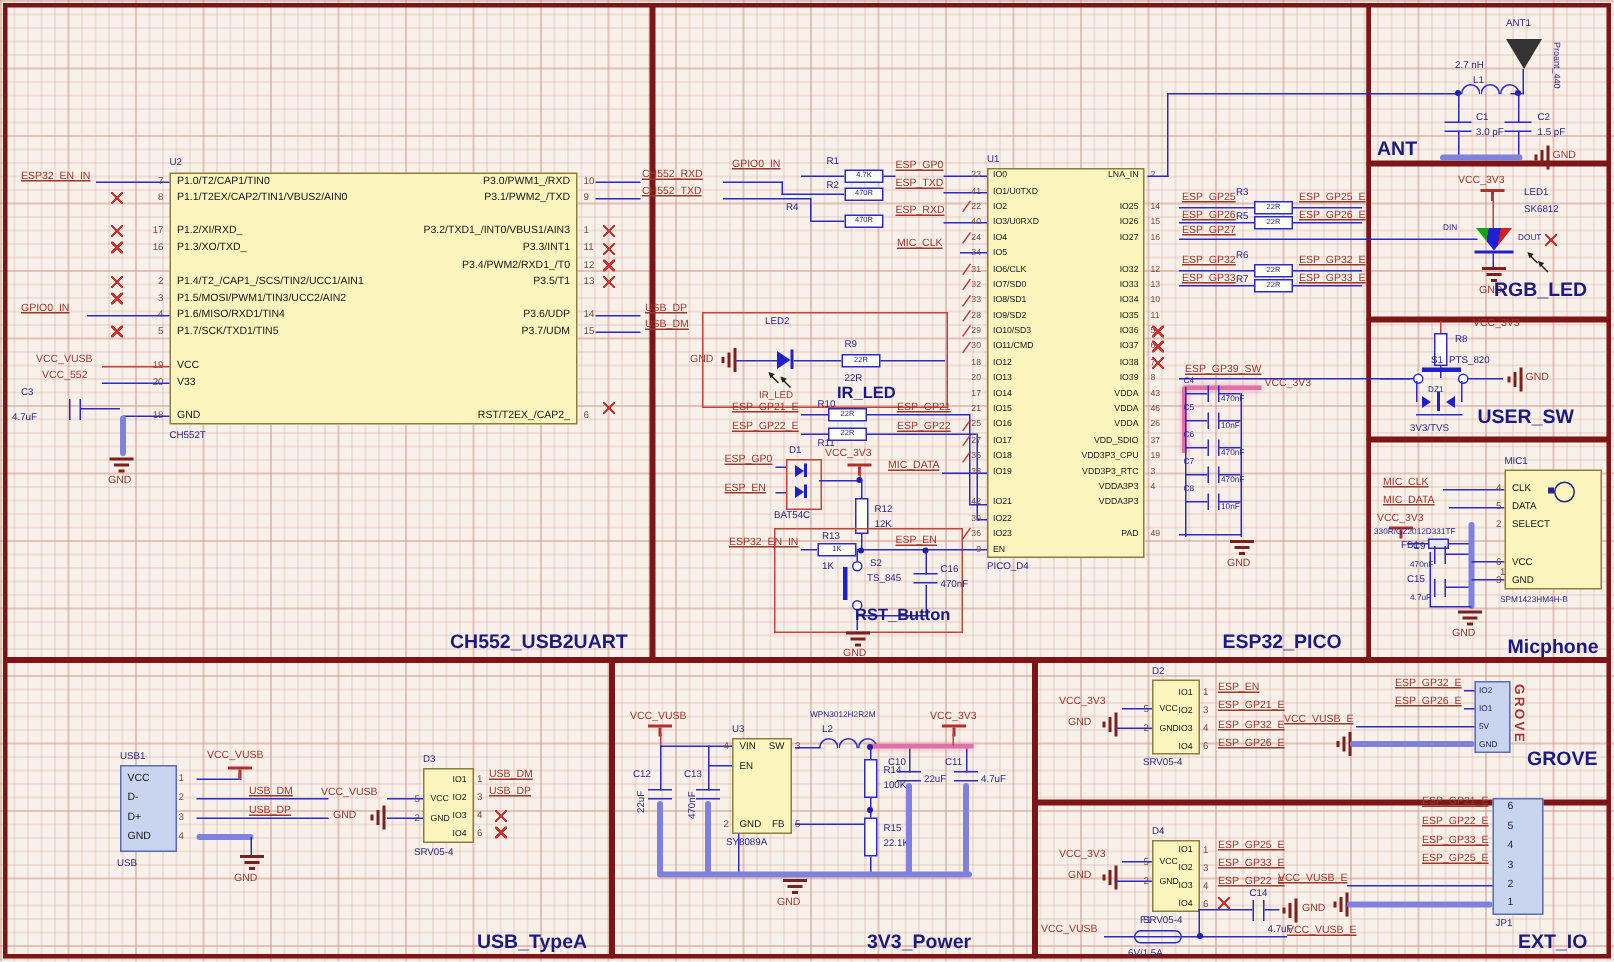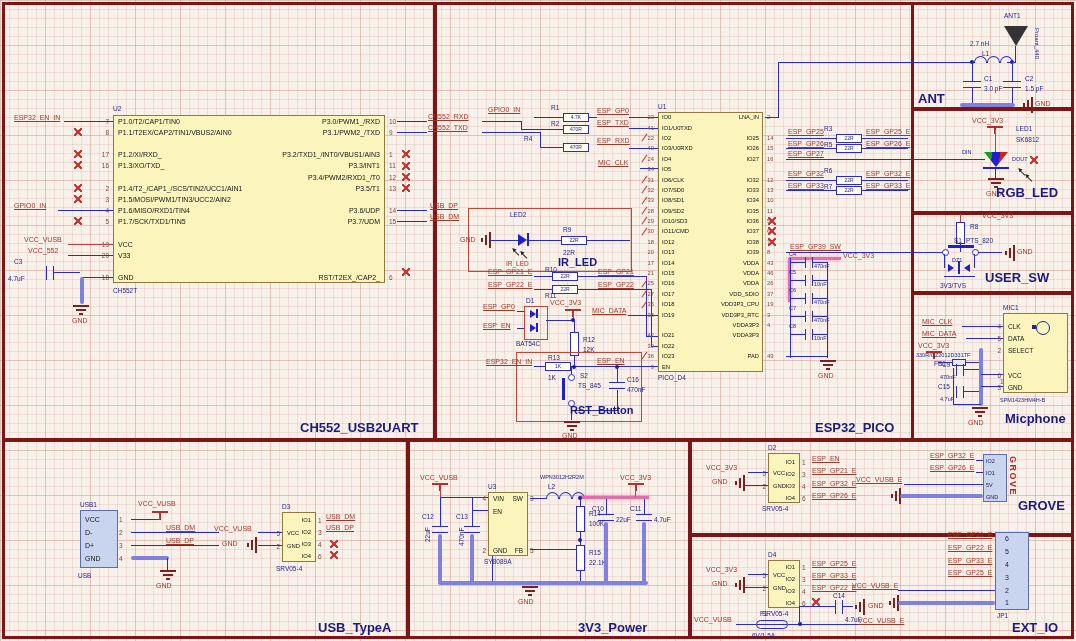--- a/index.html
+++ b/index.html
@@ -798,21 +798,21 @@
         <span class="ptl">VCC</span>
       </div>
       <div class="mrow">
         <span class="pnl">3</span>
         <span class="ptl">GND</span>
       </div>
     </div>
 <span class="des" style="left:1000px;top:378px;color:#7a4a3a">1</span>
 <div class="micic" style="left:1036px;top:321px"></div>
 <span class="des sm" style="left:1000px;top:397px">SPM1423HM4H-B</span>
-<span class="ttl" style="left:1005px;top:411px">Micphone</span>
+<span class="ttl" style="left:1005px;top:423px">Micphone</span>
 
 <span class="des" style="left:80px;top:501px">USB1</span>
 <div class="cbox" style="left:80px;top:510px;width:38px;height:58px"></div>
 <div class="rows" style="left:80px;top:512px;width:38px">
       <div class="urow">
         <span class="ptl">VCC</span>
         <span class="pnr">1</span>
       </div>
       <div class="urow">
         <span class="ptl">D-</span>

